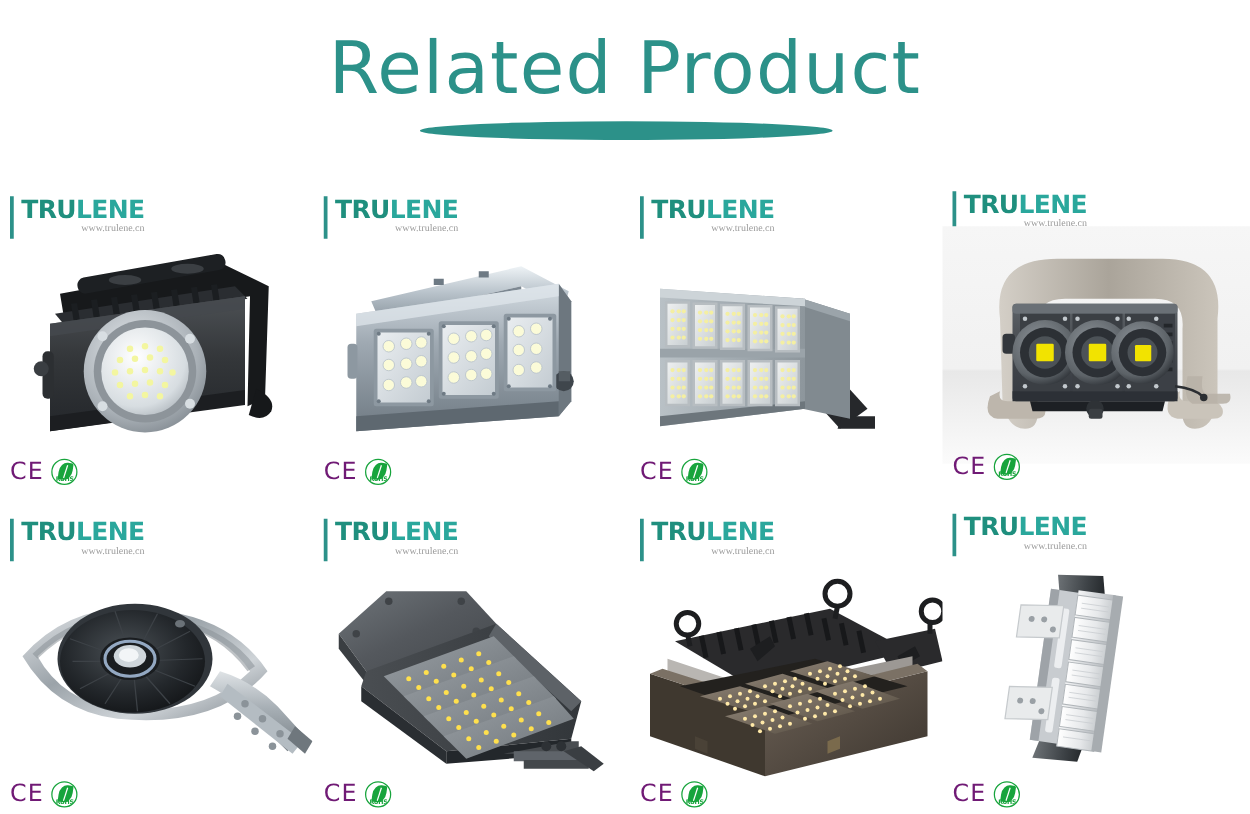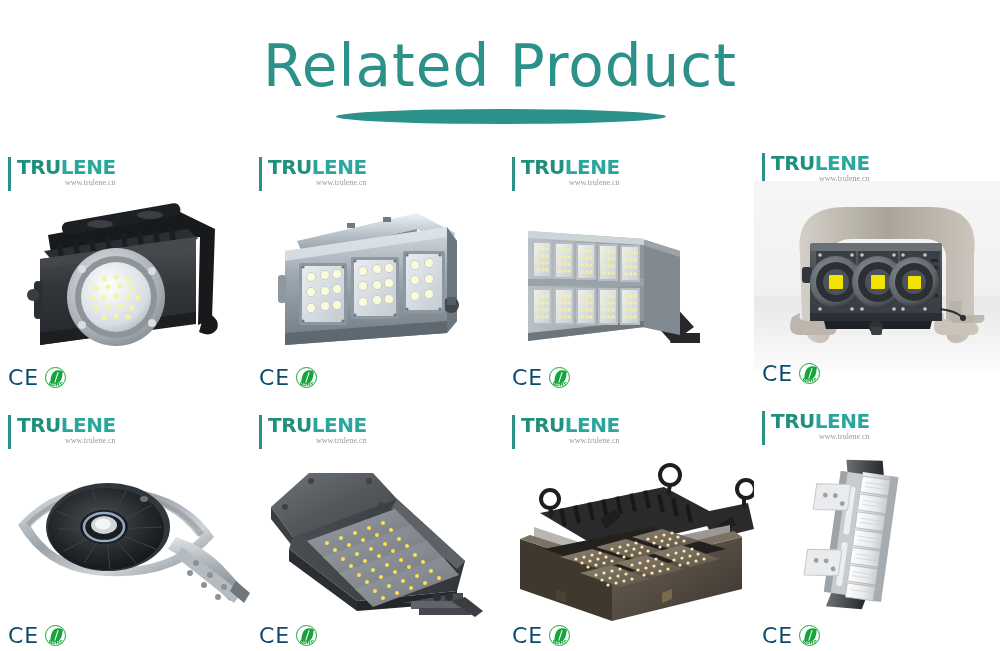--- a/index.html
+++ b/index.html
@@ -10,21 +10,21 @@
     overflow: hidden;
   }
   #page {
     position: relative;
     width: 1000px; height: 651px;
     background: #fff;
   }
 
   
   .header {
-    position: absolute; left: 0; top: 12px; width: 1000px; height: 135px;
+    position: absolute; left: 0; top: 0; width: 1000px; height: 135px;
   }
   .title {
     position: absolute; left: 0; top: 22px; width: 1000px;
     text-align: center;
     font-family: "DejaVu Sans", sans-serif;
     font-size: 58px;
     font-weight: 400;
     letter-spacing: 1px;
     color: #2c9189;
     line-height: 64px;
@@ -82,23 +82,23 @@
   }
 
   
   .certs {
     position: absolute; left: 8px; top: 232px;
     display: flex; align-items: center; gap: 6px;
   }
   .cell.c3.r0 .certs { top: 228px; }
   .ce-mark {
     font-family: "DejaVu Sans", sans-serif;
-    font-size: 22px;
+    font-size: 19px;
     font-weight: 400;
-    color: #0c4a6e;
+    color: #701a75;
     letter-spacing: 1px;
     line-height: 19px;
   }
   .rohs {
     position: relative;
     width: 21px; height: 21px;
     border-radius: 50%;
     background: #ffffff;
     border: 1.6px solid #17a43c;
     overflow: hidden;

